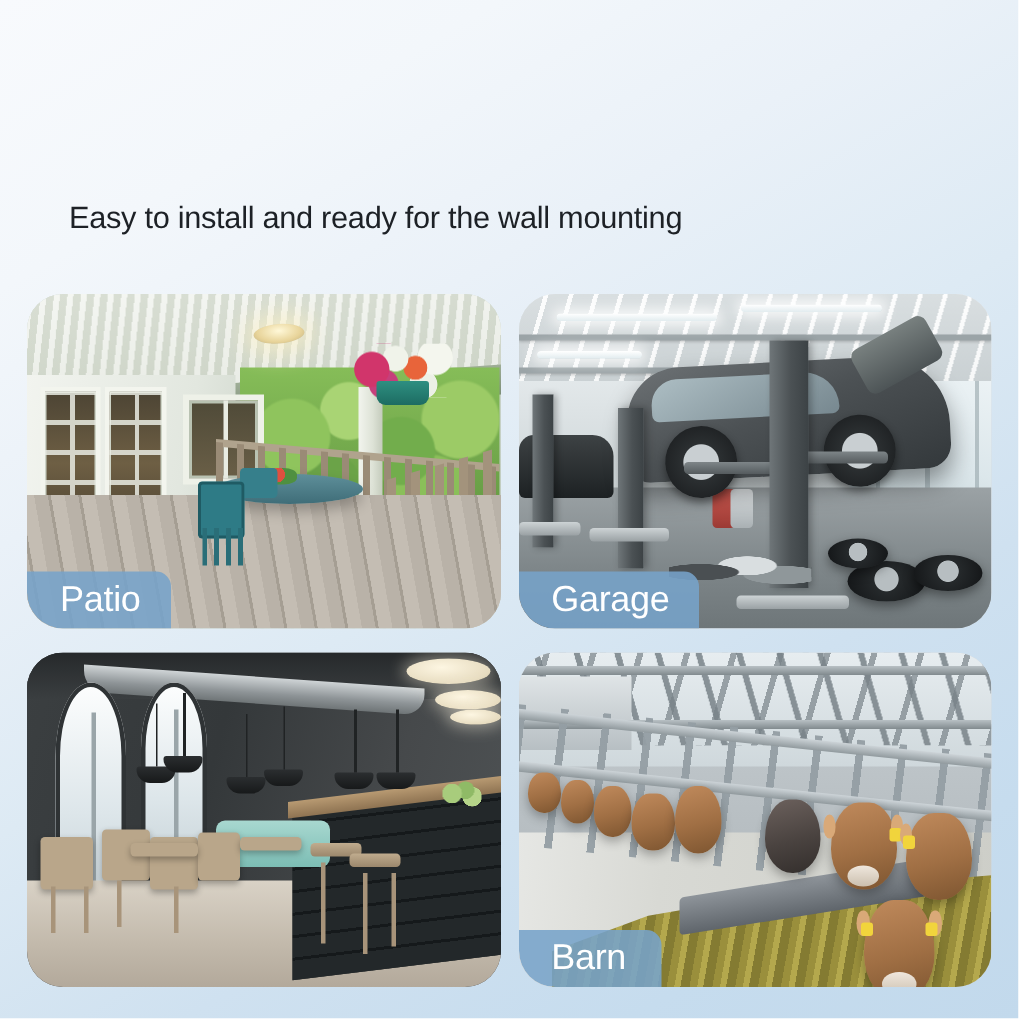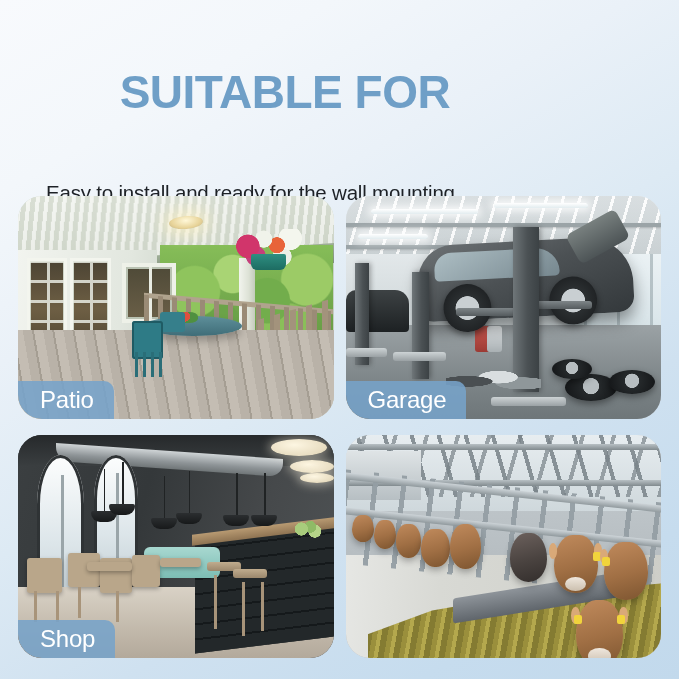--- a/index.html
+++ b/index.html
@@ -465,21 +465,20 @@
     background:linear-gradient(#efe7dd,#cbbfae);
   }
 </style>
 </head>
 <body>
 
 <div id="page">
 
   <div class="header">
     <div class="headline">
-      <span class="l1">SUITABLE FOR</span>
     </div>
     <div class="subhead">Easy to install and ready for the wall mounting</div>
   </div>
 
   <div class="grid">
 
     <div class="card">
       <div class="photo patio">
         <div class="p-ceiling"></div>
         <div class="p-soffit"></div>
@@ -574,21 +573,20 @@
         <div class="s-leg" style="left:5%;top:70%;height:14%;"></div>
         <div class="s-leg" style="left:12%;top:70%;height:14%;"></div>
         <div class="s-leg" style="left:19%;top:68%;height:14%;"></div>
         <div class="s-leg" style="left:31%;top:70%;height:14%;"></div>
         <div class="s-stool" style="left:60%;top:57%;"></div>
         <div class="s-stool" style="left:68%;top:60%;"></div>
         <div class="s-leg" style="left:62%;top:63%;height:24%;"></div>
         <div class="s-leg" style="left:71%;top:66%;height:24%;"></div>
         <div class="s-leg" style="left:77%;top:66%;height:22%;"></div>
       </div>
-      <div class="badge">Shop</div>
     </div>
 
     <div class="card">
       <div class="photo barn">
         <div class="b-sky"></div>
         <div class="b-roof"></div>
         <div class="b-wallL"></div>
         <div class="b-beam" style="left:0;top:20%;width:100%;"></div>
         <div class="b-beam" style="left:0;top:4%;width:100%;"></div>
         <div class="b-floor"></div>
@@ -615,16 +613,17 @@
           <div class="b-tag" style="left:-4%;top:26%;"></div>
         </div>
         <div class="b-cow" style="left:73%;bottom:-4%;width:15%;height:30%;">
           <div class="b-ear" style="left:-10%;top:10%;"></div>
           <div class="b-ear" style="right:-10%;top:10%;"></div>
           <div class="b-tag" style="left:-4%;top:22%;"></div>
           <div class="b-tag" style="right:-4%;top:22%;"></div>
           <div class="b-snout"></div>
         </div>
       </div>
+      <div class="badge">Barn</div>
     </div>
 
   </div>
 </div>
 
 </body></html>

